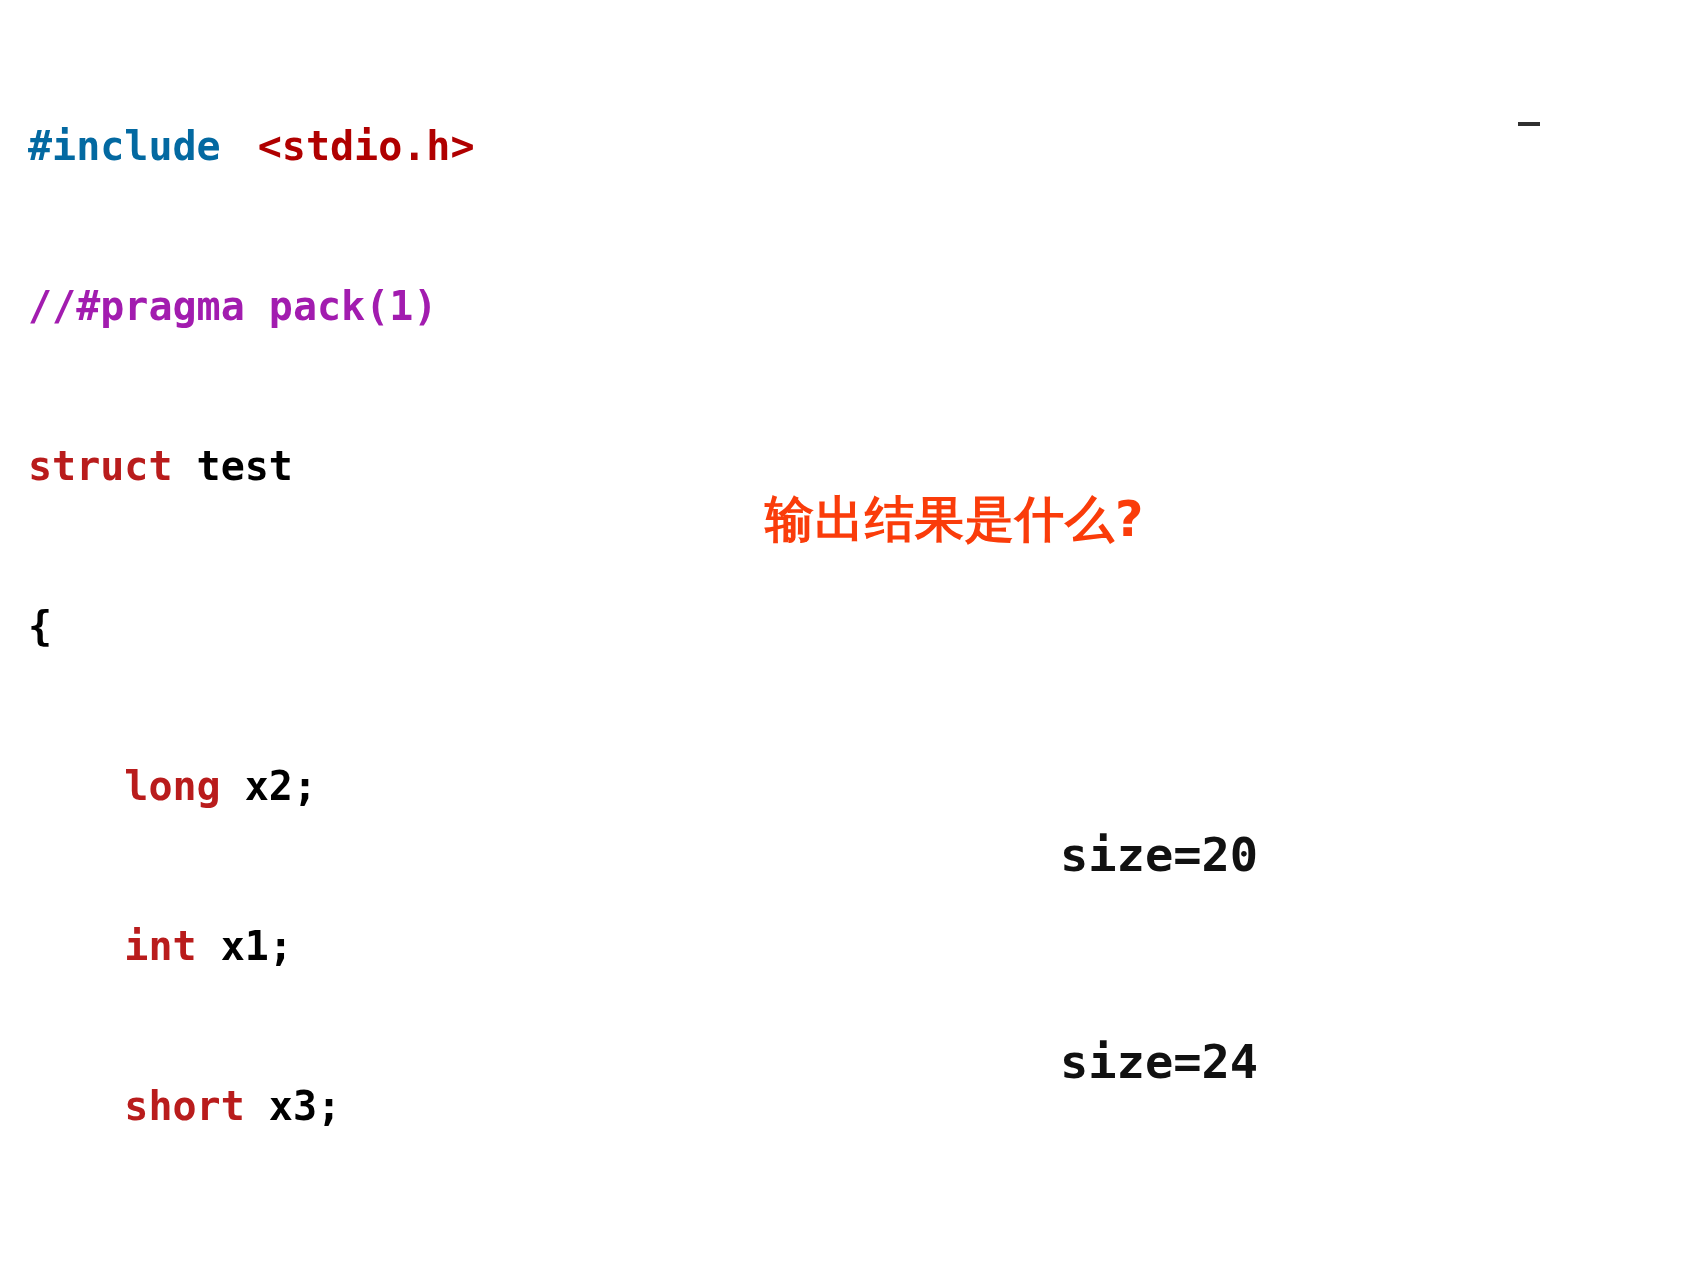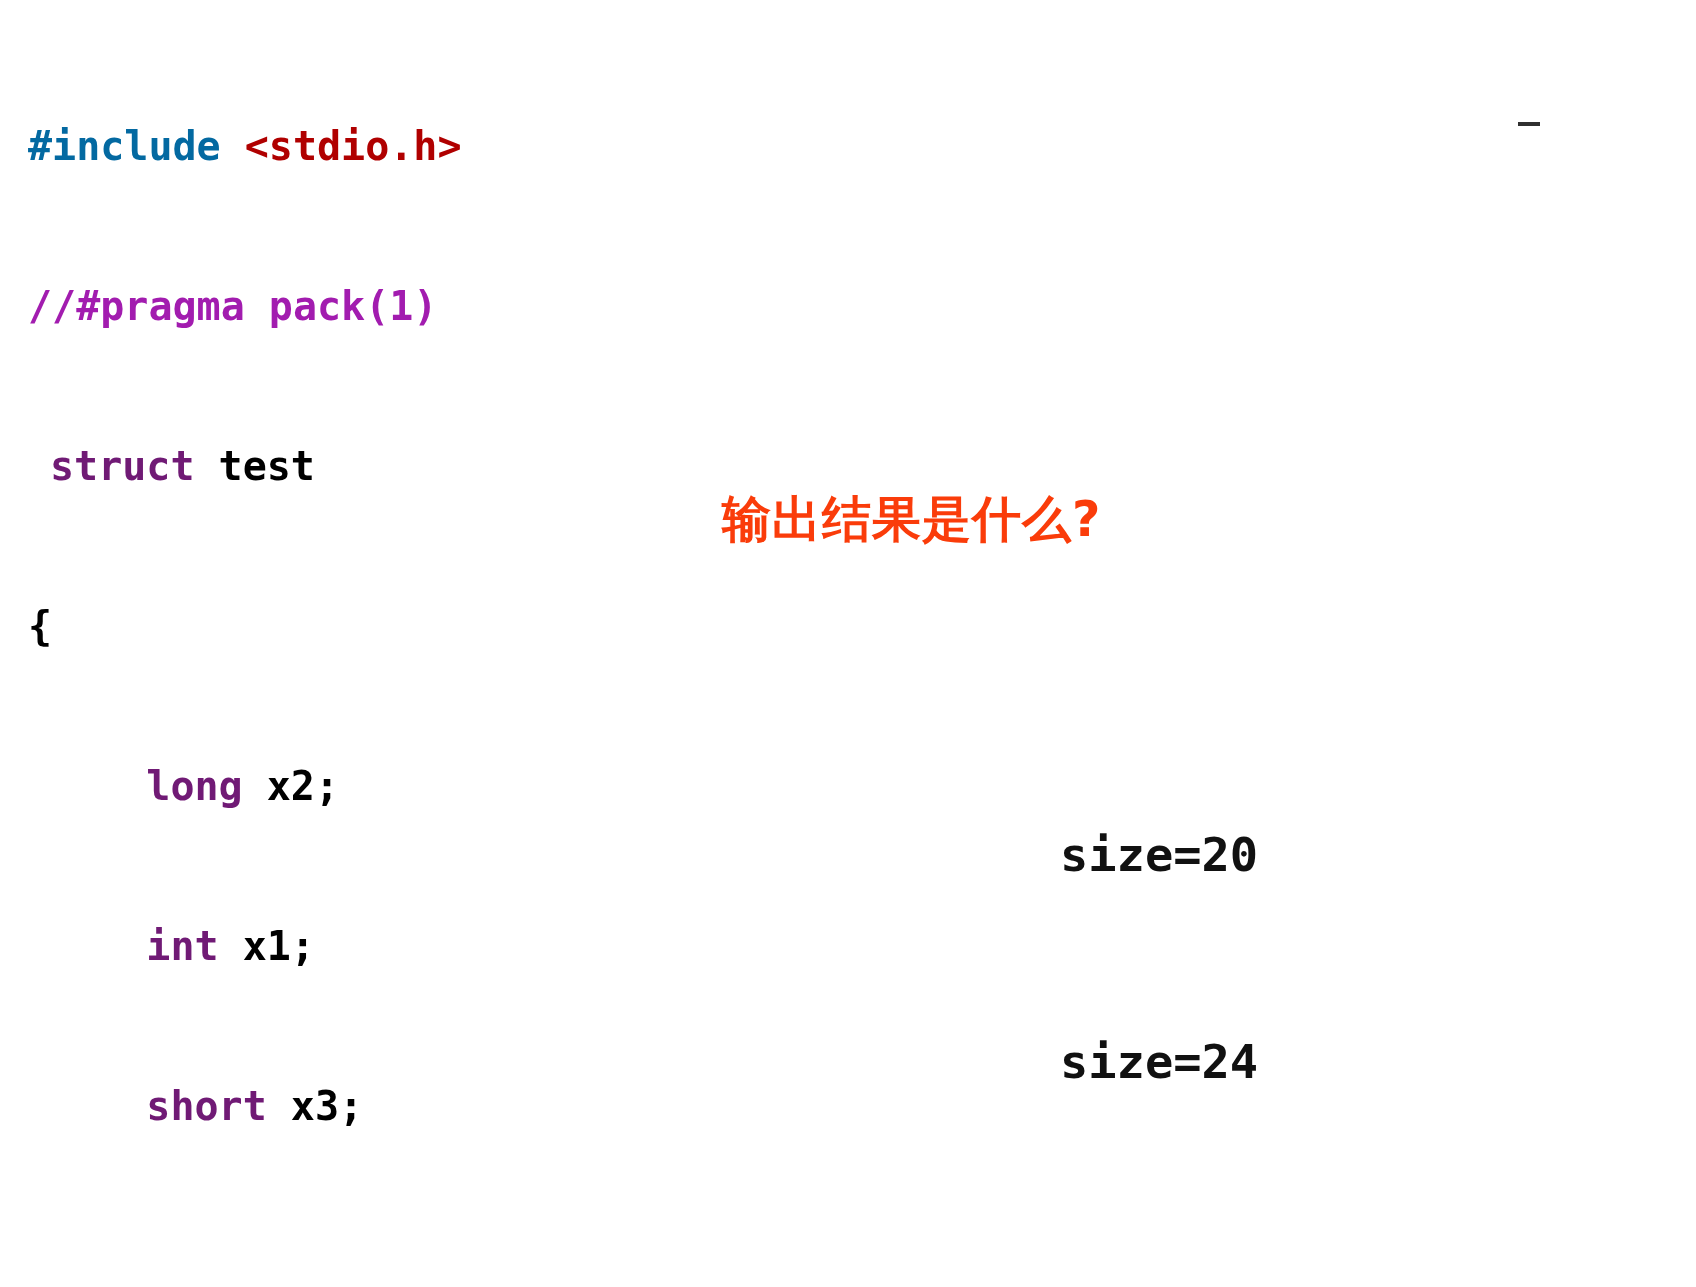--- a/index.html
+++ b/index.html
@@ -30,29 +30,29 @@
     white-space: pre;
     letter-spacing: 0px;
   }
   .code-line {
     height: 40px;
     white-space: pre;
   }
 
   
   .tok-pre      { color: #0369a1; }            
-  .tok-hdr      { color: #B00000; }            
+  .tok-hdr      { color: #B00000; margin-left: 13px; }            
   .tok-comment  { color: #a21caf; }            
-  .tok-kw       { color: #701a75; margin-left: 22px; }            
+  .tok-kw       { color: #b91c1c; }            
   .tok-plain    { color: #000000; }
 
   
   #question {
     position: absolute;
-    left: 722px;
+    left: 765px;
     top: 487px;
     color: #FA3C0A;
     font-family: "DejaVu Sans", "Liberation Sans", sans-serif;
     font-size: 49px;
     font-weight: bold;
     letter-spacing: 1px;
     white-space: nowrap;
   }
   #output-block {
     position: absolute;

